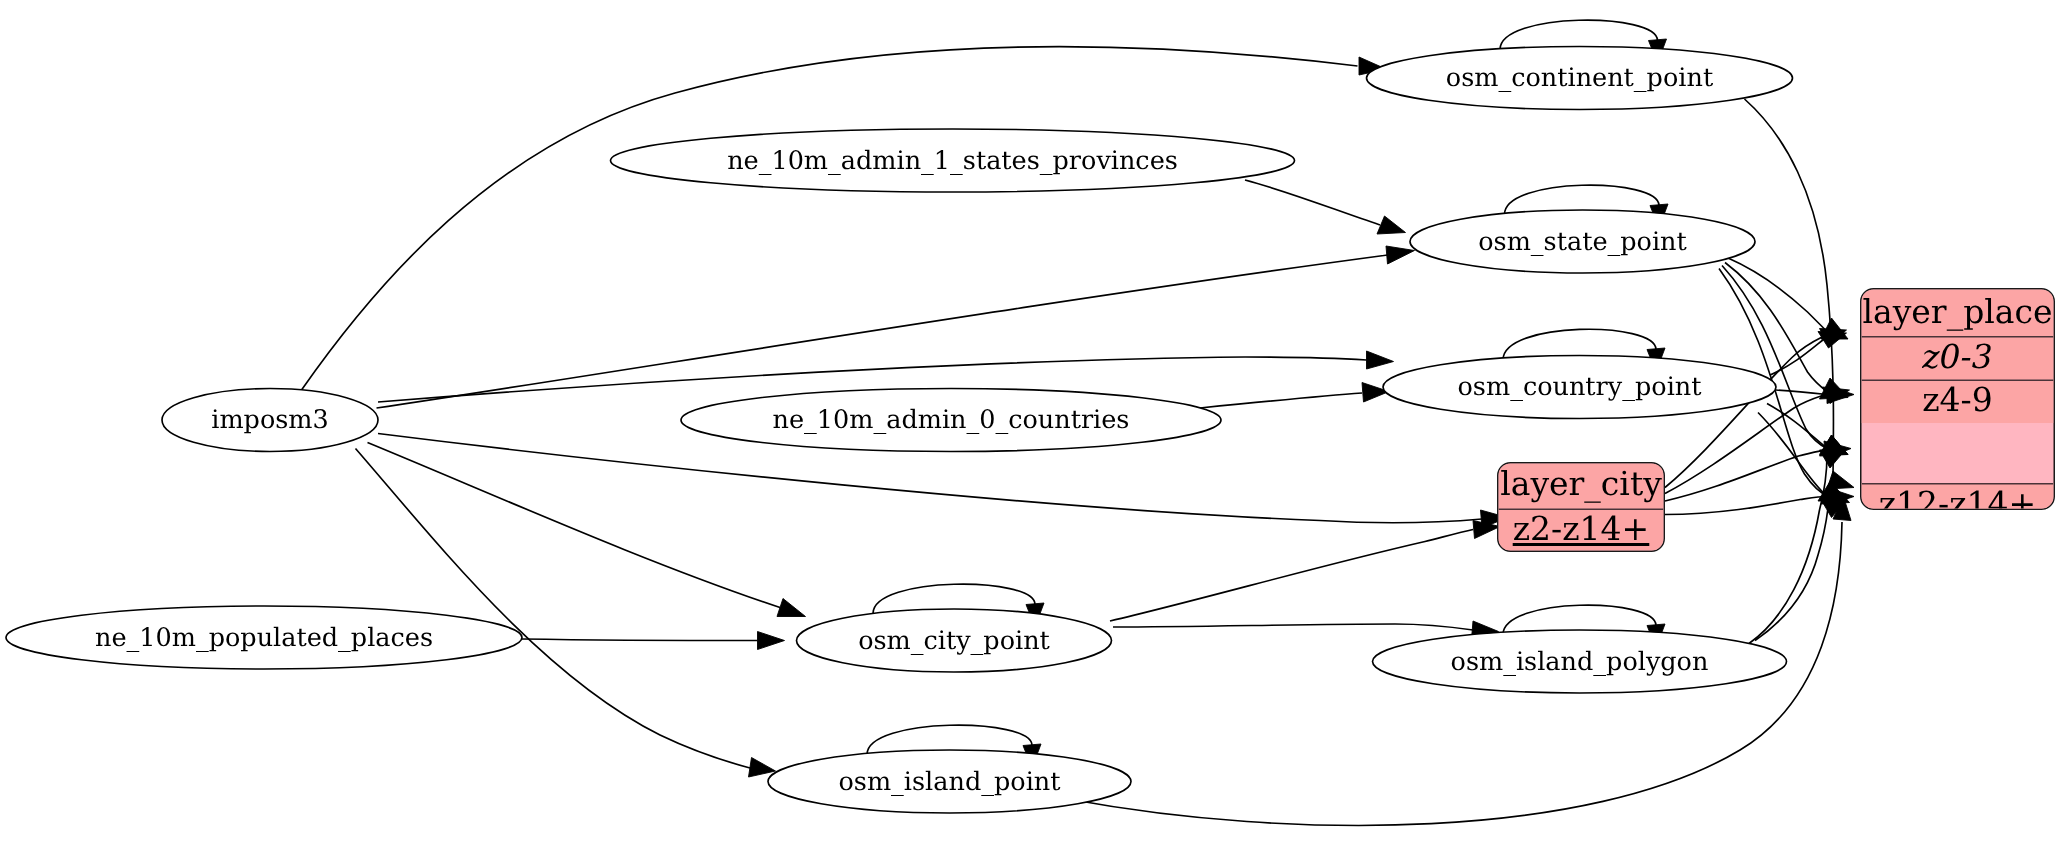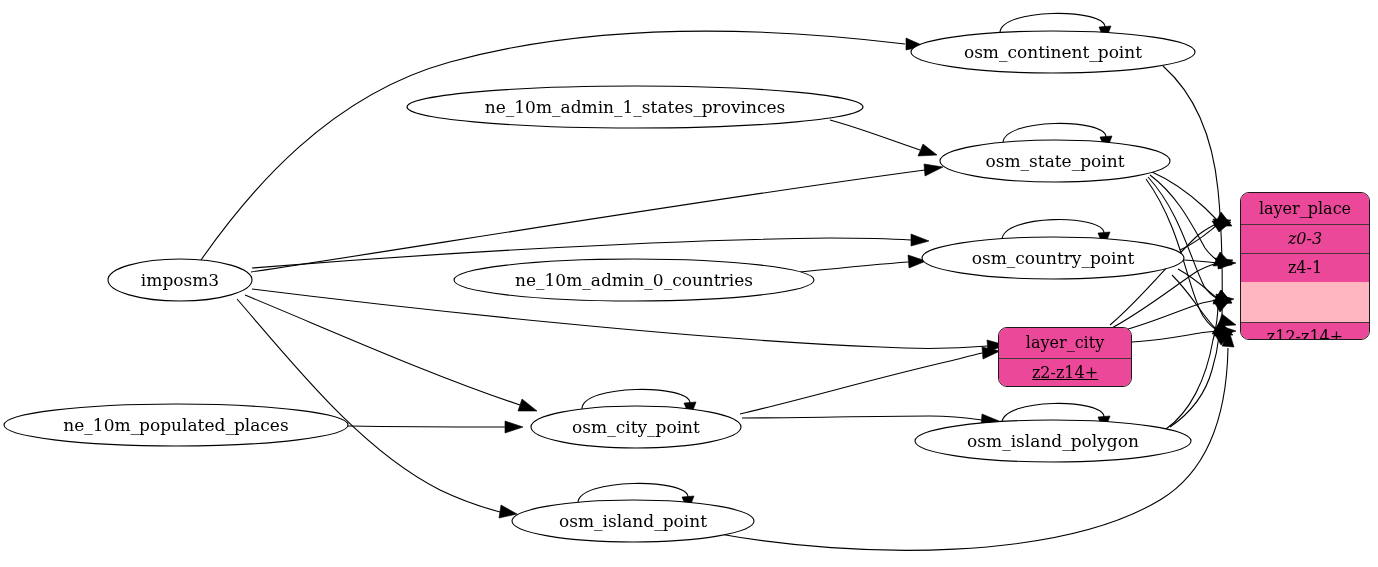--- a/index.html
+++ b/index.html
@@ -49,29 +49,29 @@
   .record-box {
     position: absolute;
     background: #ffb6c1;
     border: 1.4px solid #1a1a1a;
     border-radius: 9px;
     box-sizing: border-box;
     overflow: hidden;
   }
   .record-row {
     font-family: "DejaVu Serif", "Liberation Serif", serif;
-    font-size: 16px;
+    font-size: 22px;
     color: #000000;
     text-align: center;
     line-height: 1;
     display: flex;
     align-items: center;
     justify-content: center;
     box-sizing: border-box;
-    background: #ec4899;
+    background: #fca5a5;
   }
   .record-row + .record-row {
     border-top: 1.4px solid #4a3338;
   }
 </style>
 </head>
 <body>
 
 <div id="canvas">
 
@@ -231,22 +231,22 @@
         <ellipse class="node-ellipse" cx="1053" cy="441" rx="138" ry="21"></ellipse>
         <text class="node-label" x="1053" y="442">osm_island_polygon</text>
       </g>
 
     </g>
   </svg>
 
   <div class="record-box" style="left:1240px; top:192px; width:130px; height:148px;">
     <div class="record-row" style="height:31px;">layer_place</div>
     <div class="record-row" style="height:29px;font-style:italic;">z0-3</div>
-    <div class="record-row" style="height:29px;">z4-1</div>
+    <div class="record-row" style="height:29px;">z4-9</div>
     <div class="record-row" style="height:29px;margin-top:40px;">z12-z14+</div>
   </div>
 
-  <div class="record-box" style="left:998px; top:308px; width:134px; height:60px;margin-top:19px;">
+  <div class="record-box" style="left:998px; top:308px; width:112px; height:60px;">
     <div class="record-row" style="height:30px;">layer_city</div>
     <div class="record-row" style="height:28px;text-decoration:underline;">z2-z14+</div>
   </div>
 
 </div>
 
 </body></html>

